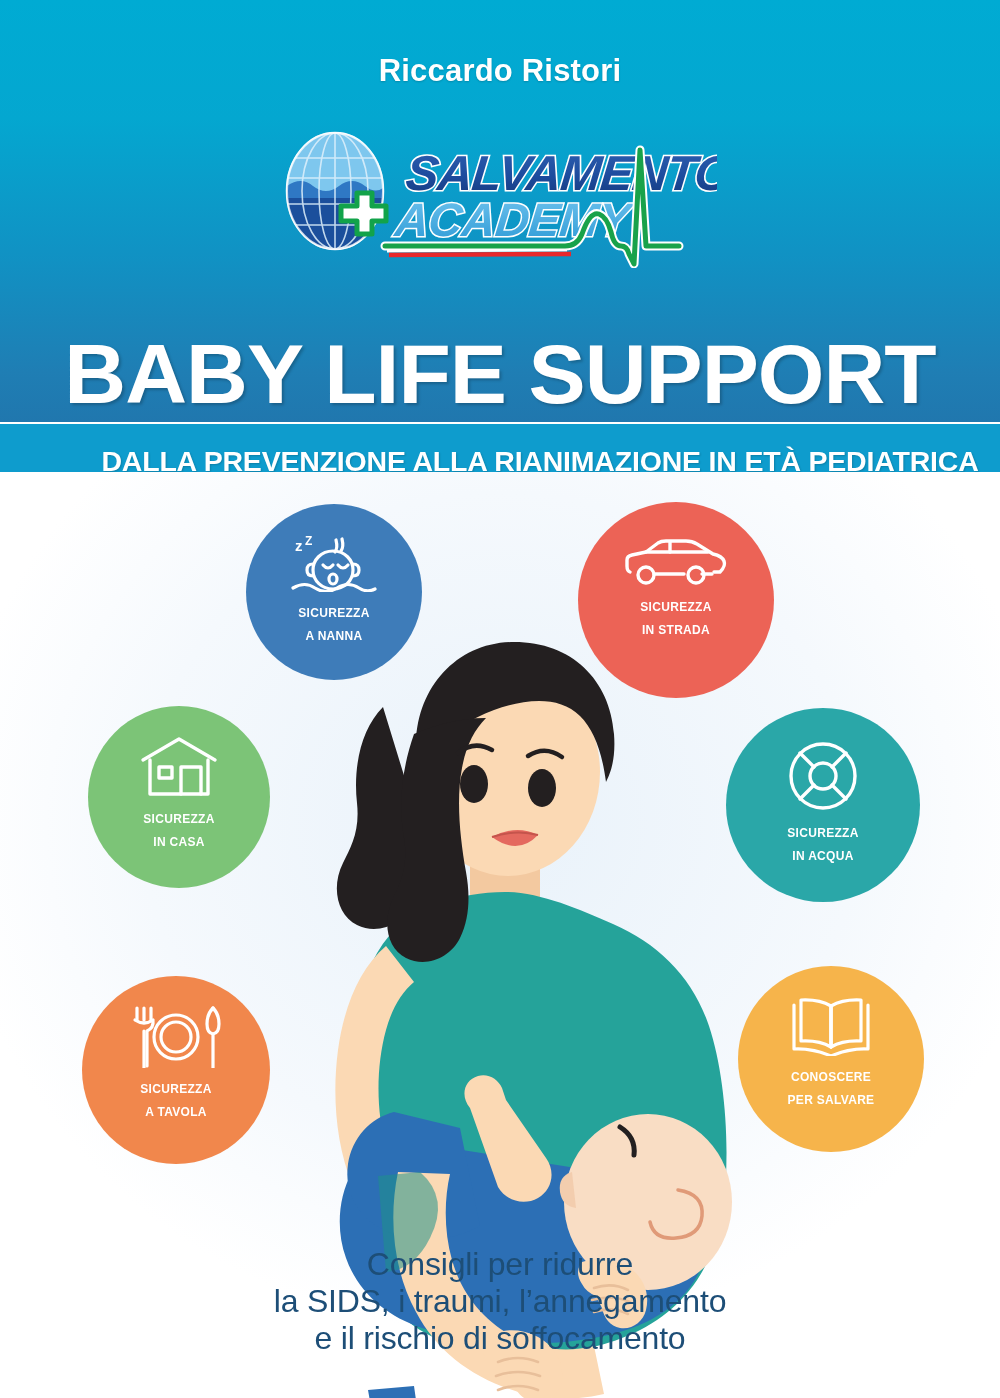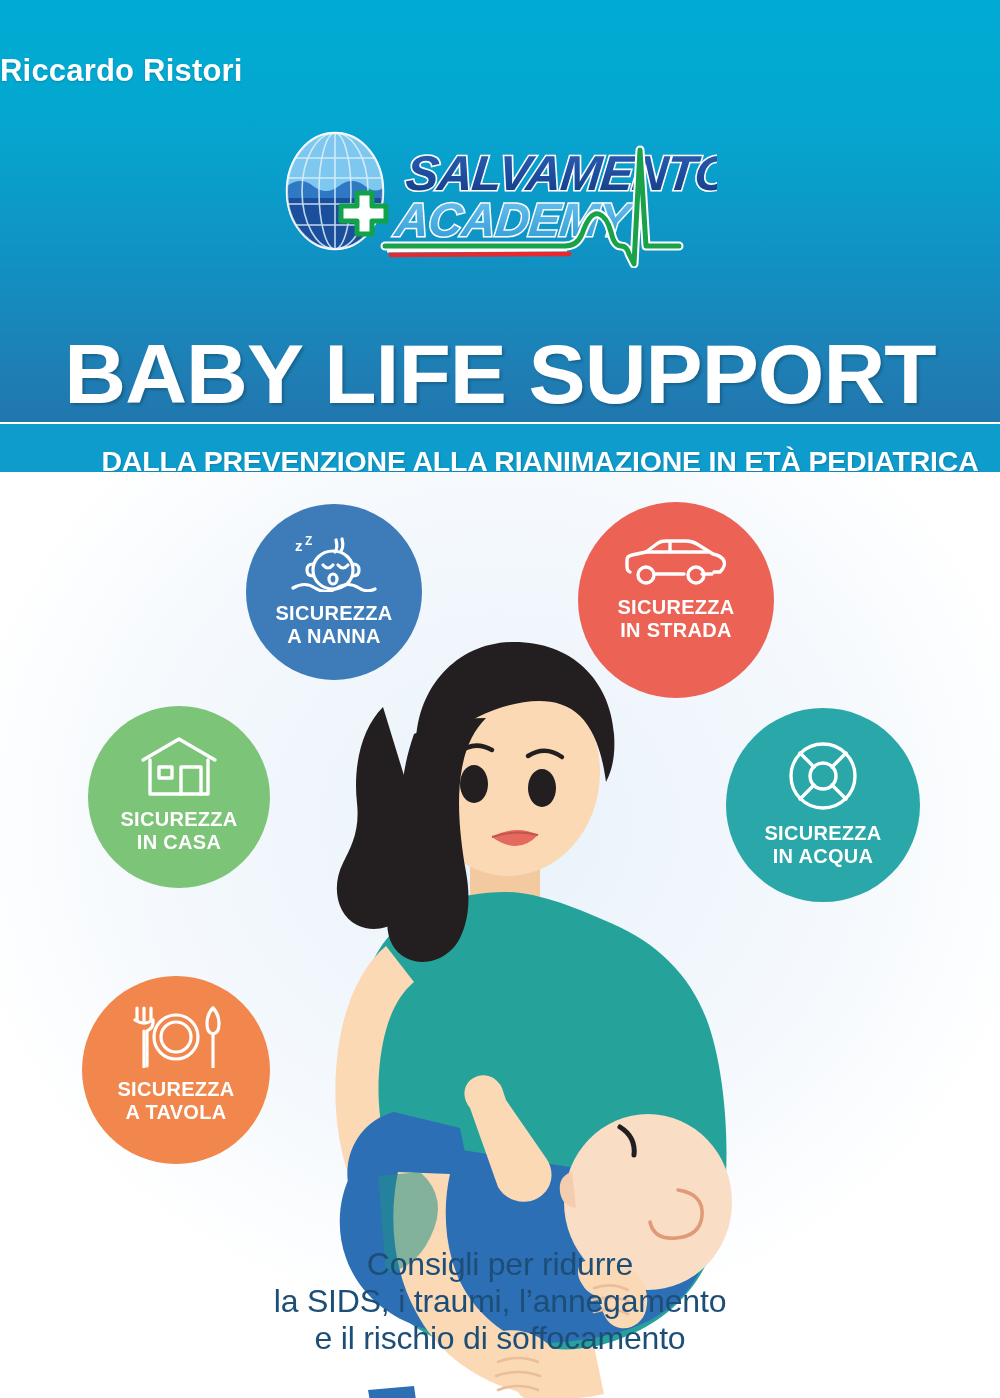--- a/index.html
+++ b/index.html
@@ -11,21 +11,21 @@
     background:#ffffff;
   }
 
   
   .header{
     position:absolute;left:0;top:0;width:1000px;height:422px;
     background:linear-gradient(180deg,#00abd3 0%,#04a7d0 28%,#1191c3 62%,#1f7eb4 88%,#2077ae 100%);
   }
   .author{
     position:absolute;left:0;top:53px;width:1000px;
-    text-align:left;
+    text-align:center;
     color:#ffffff;
     font-size:31px;
     font-weight:bold;
     letter-spacing:0.2px;
     text-shadow:0 1px 2px rgba(0,0,0,.18);
   }
 
   
   .logo{
     position:absolute;left:277px;top:128px;width:440px;height:140px;
@@ -80,21 +80,21 @@
     display:flex;
     flex-direction:column;
     align-items:center;
     justify-content:flex-start;
     color:#fff;
     box-sizing:border-box;
   }
   .badge .ico{margin-top:0;}
   .badge .lbl{
     text-align:center;
-    font-size:20px;
+    font-size:12px;
     line-height:23px;
     font-weight:bold;
     letter-spacing:0.3px;
     white-space:pre-line;
     margin-top:6px;
   }
 
   .b-nanna {left:246px;  top:504px;  width:176px;height:176px; background:#3e7cb9; padding-top:30px;}
   .b-strada{left:578px;  top:502px;  width:196px;height:196px; background:#ec6356; padding-top:34px;}
   .b-casa  {left:88px;   top:706px;  width:182px;height:182px; background:#7cc477; padding-top:30px;}
@@ -411,18 +411,30 @@
         <circle cx="47" cy="31" r="22"></circle>
         <circle cx="47" cy="31" r="15"></circle>
         <path d="M84 2 q6 6 6 16 q0 9 -6 10 l0 34"></path>
         <path d="M84 2 q-6 6 -6 16 q0 9 6 10"></path>
       </svg>
     </span>
     <span class="lbl">SICUREZZA
 A TAVOLA</span>
   </div>
 
+  <div class="badge b-libro">
+    <span class="ico">
+      <svg width="82" height="60" viewBox="0 0 82 60" fill="none" stroke="#fff" stroke-width="3.2" stroke-linecap="round" stroke-linejoin="round">
+        <path d="M41 10 q-12 -7 -30 -6 l0 41 q18 -1 30 6 z"></path>
+        <path d="M41 10 q12 -7 30 -6 l0 41 q-18 -1 -30 6 z"></path>
+        <path d="M4 9 l0 44 q18 -1 37 7 q19 -8 37 -7 l0 -44"></path>
+        <path d="M41 10 l0 41"></path>
+      </svg>
+    </span>
+    <span class="lbl">CONOSCERE
+PER SALVARE</span>
+  </div>
 
   <div class="tagline">Consigli per ridurre
 la SIDS, i traumi, l’annegamento
 e il rischio di soffocamento</div>
 
 </div>
 
 </body></html>

